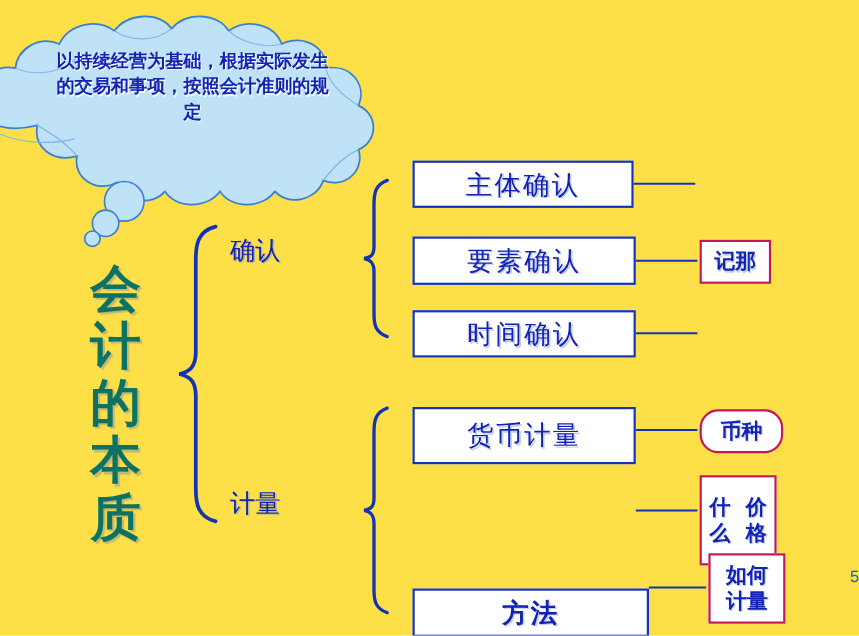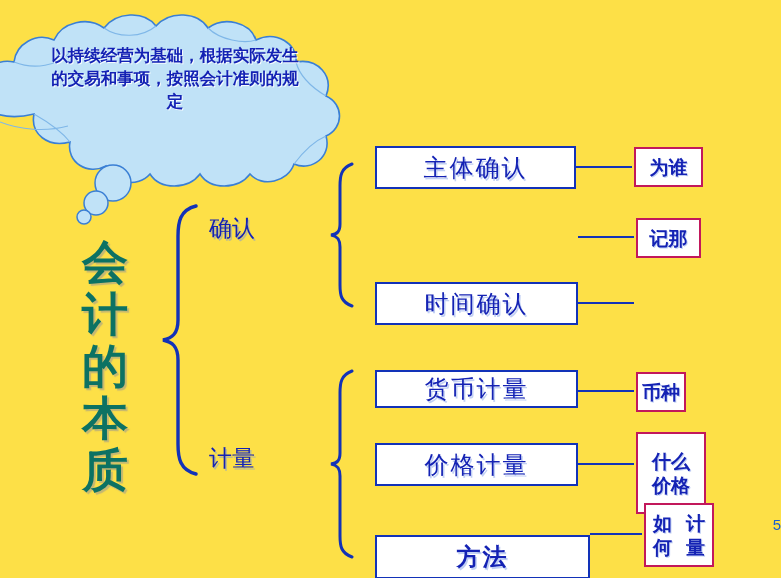--- a/index.html
+++ b/index.html
@@ -203,47 +203,44 @@
     <span>的</span>
     <span>本</span>
     <span>质</span>
   </div>
 
   <div class="branch-label recognition">确认</div>
   <div class="branch-label measurement">计量</div>
 
   <div class="main-box" style="left:375px; top:146px; width:201px; height:43px;font-family:Liberation Serif, serif;">主体确认</div>
 
+  <div class="main-box" style="left:375px; top:215px; width:203px; height:44px;">要素确认</div>
 
   <div class="main-box" style="left:375px; top:282px; width:203px; height:43px;">时间确认</div>
 
-  <div class="main-box" style="left:375px; top:370px; width:203px; height:38px;">货币计量</div>
-
-  <div class="main-box" style="left:375px; top:443px; width:203px; height:43px;">价格计量</div>
+  <div class="main-box" style="left:375px; top:370px; width:203px; height:52px;">货币计量</div>
+
 
   <div class="main-box" style="left:375px; top:535px; width:215px; height:44px;font-weight:bold;">方法</div>
 
-  <div class="tag-box" style="left:634px; top:147px; width:69px; height:40px;">
-    <span class="tag-inner">为谁</span>
-  </div>
 
   <div class="tag-box" style="left:636px; top:218px; width:65px; height:40px;">
     <span class="tag-inner">记那</span>
   </div>
 
 
-  <div class="tag-box" style="left:636px; top:372px; width:50px; height:40px;">
+  <div class="tag-box" style="left:636px; top:372px; width:76px; height:40px;border-radius:17px;">
     <span class="tag-inner">币种</span>
   </div>
 
-  <div class="tag-box" style="left:636px; top:432px; width:70px; height:82px; flex-direction:column;">
+  <div class="tag-box" style="left:636px; top:432px; width:70px; height:82px; flex-direction:row;">
     <span class="tag-inner">什么</span>
     <span class="tag-inner">价格</span>
   </div>
 
-  <div class="tag-box" style="left:644px; top:503px; width:70px; height:64px; flex-direction:row;">
+  <div class="tag-box" style="left:644px; top:503px; width:70px; height:64px; flex-direction:column;">
     <span class="tag-inner">如何</span>
     <span class="tag-inner">计量</span>
   </div>
 
   <div class="page-number">5</div>
 
 </div>
 
 </body></html>

